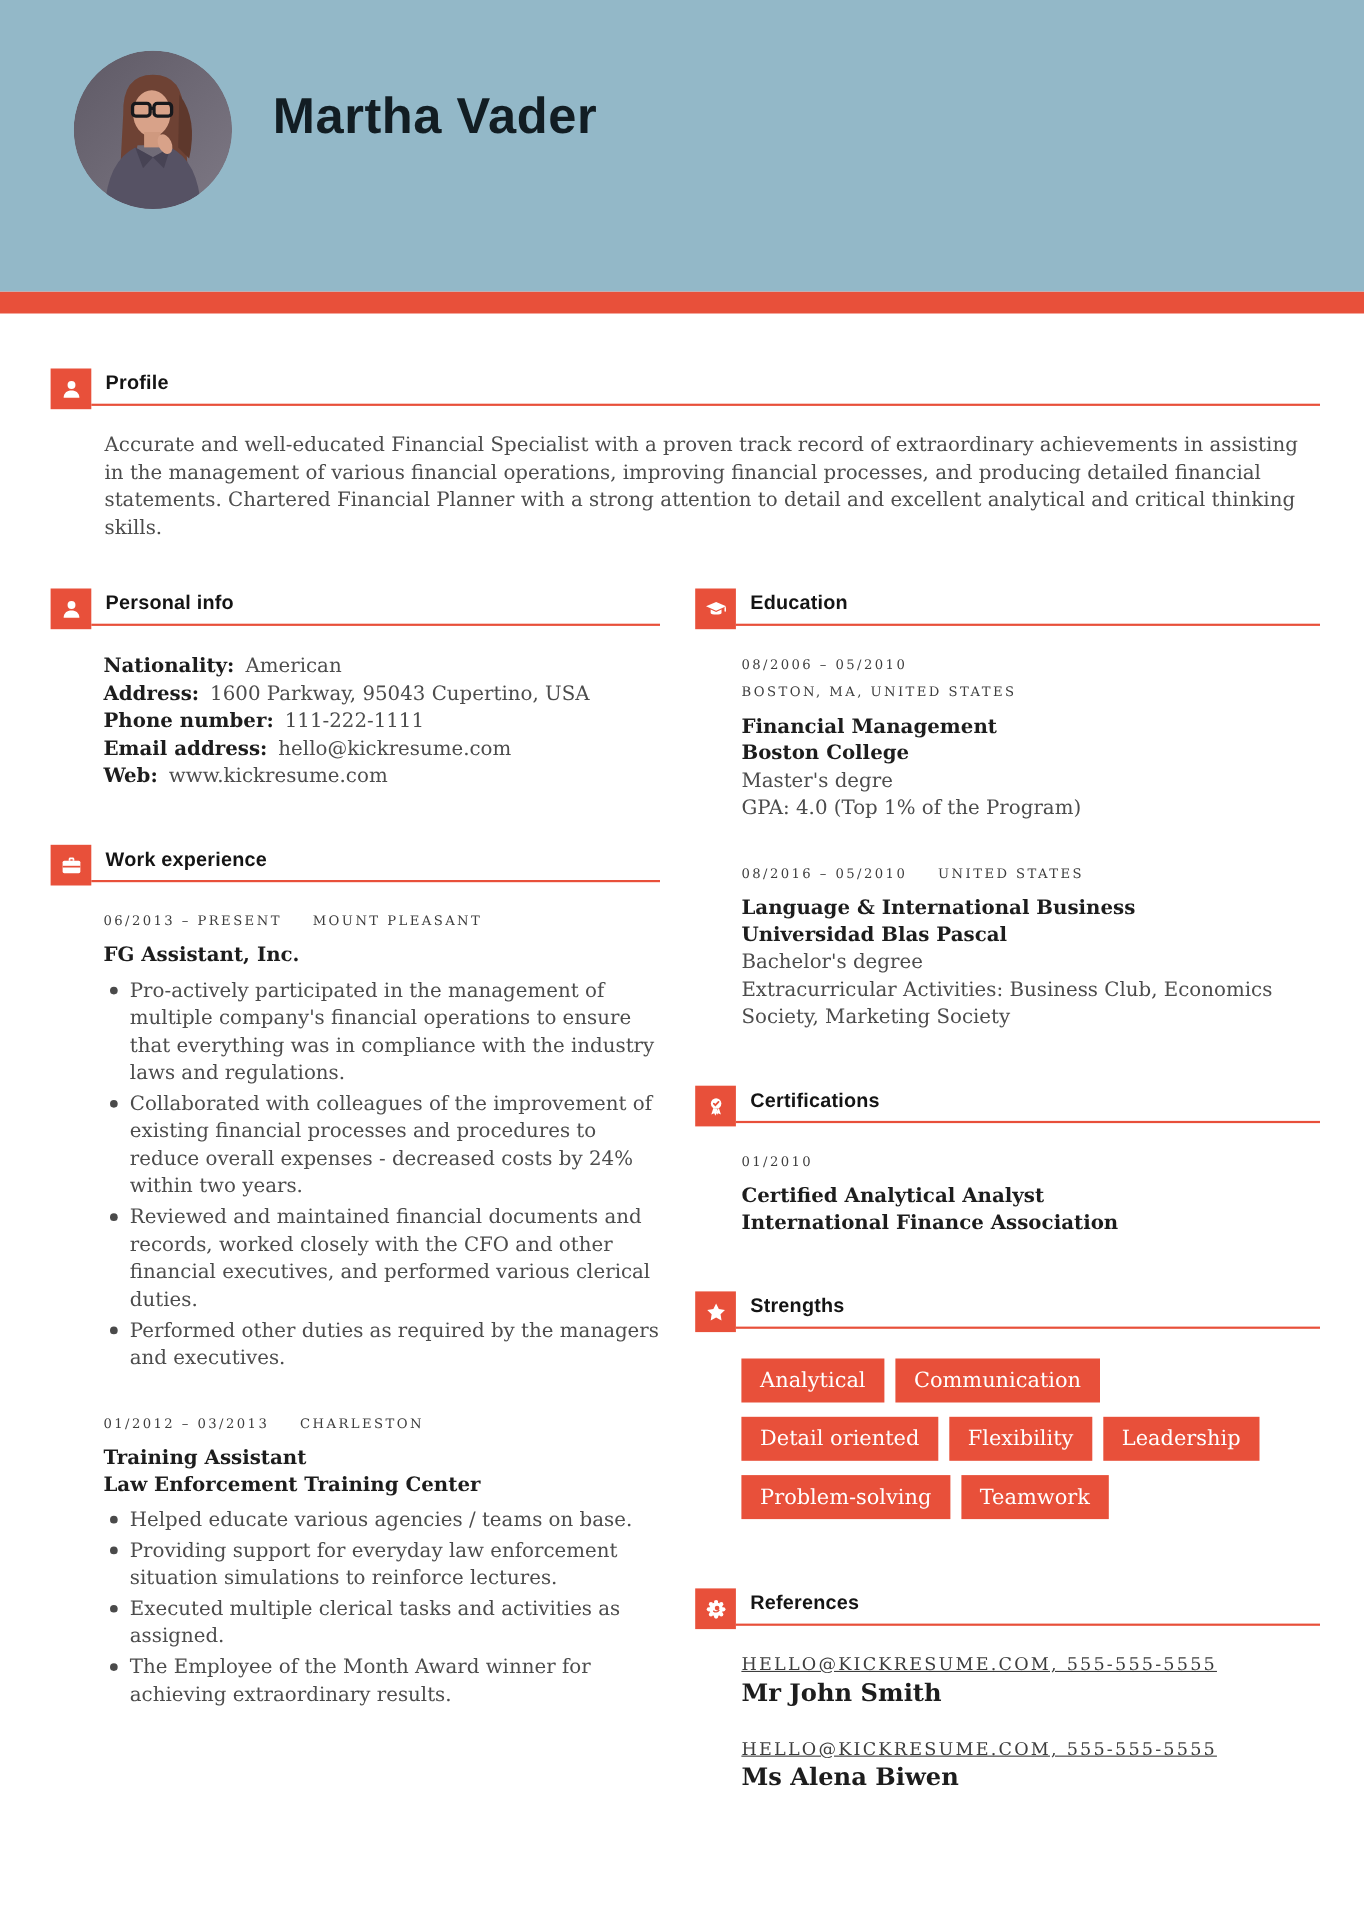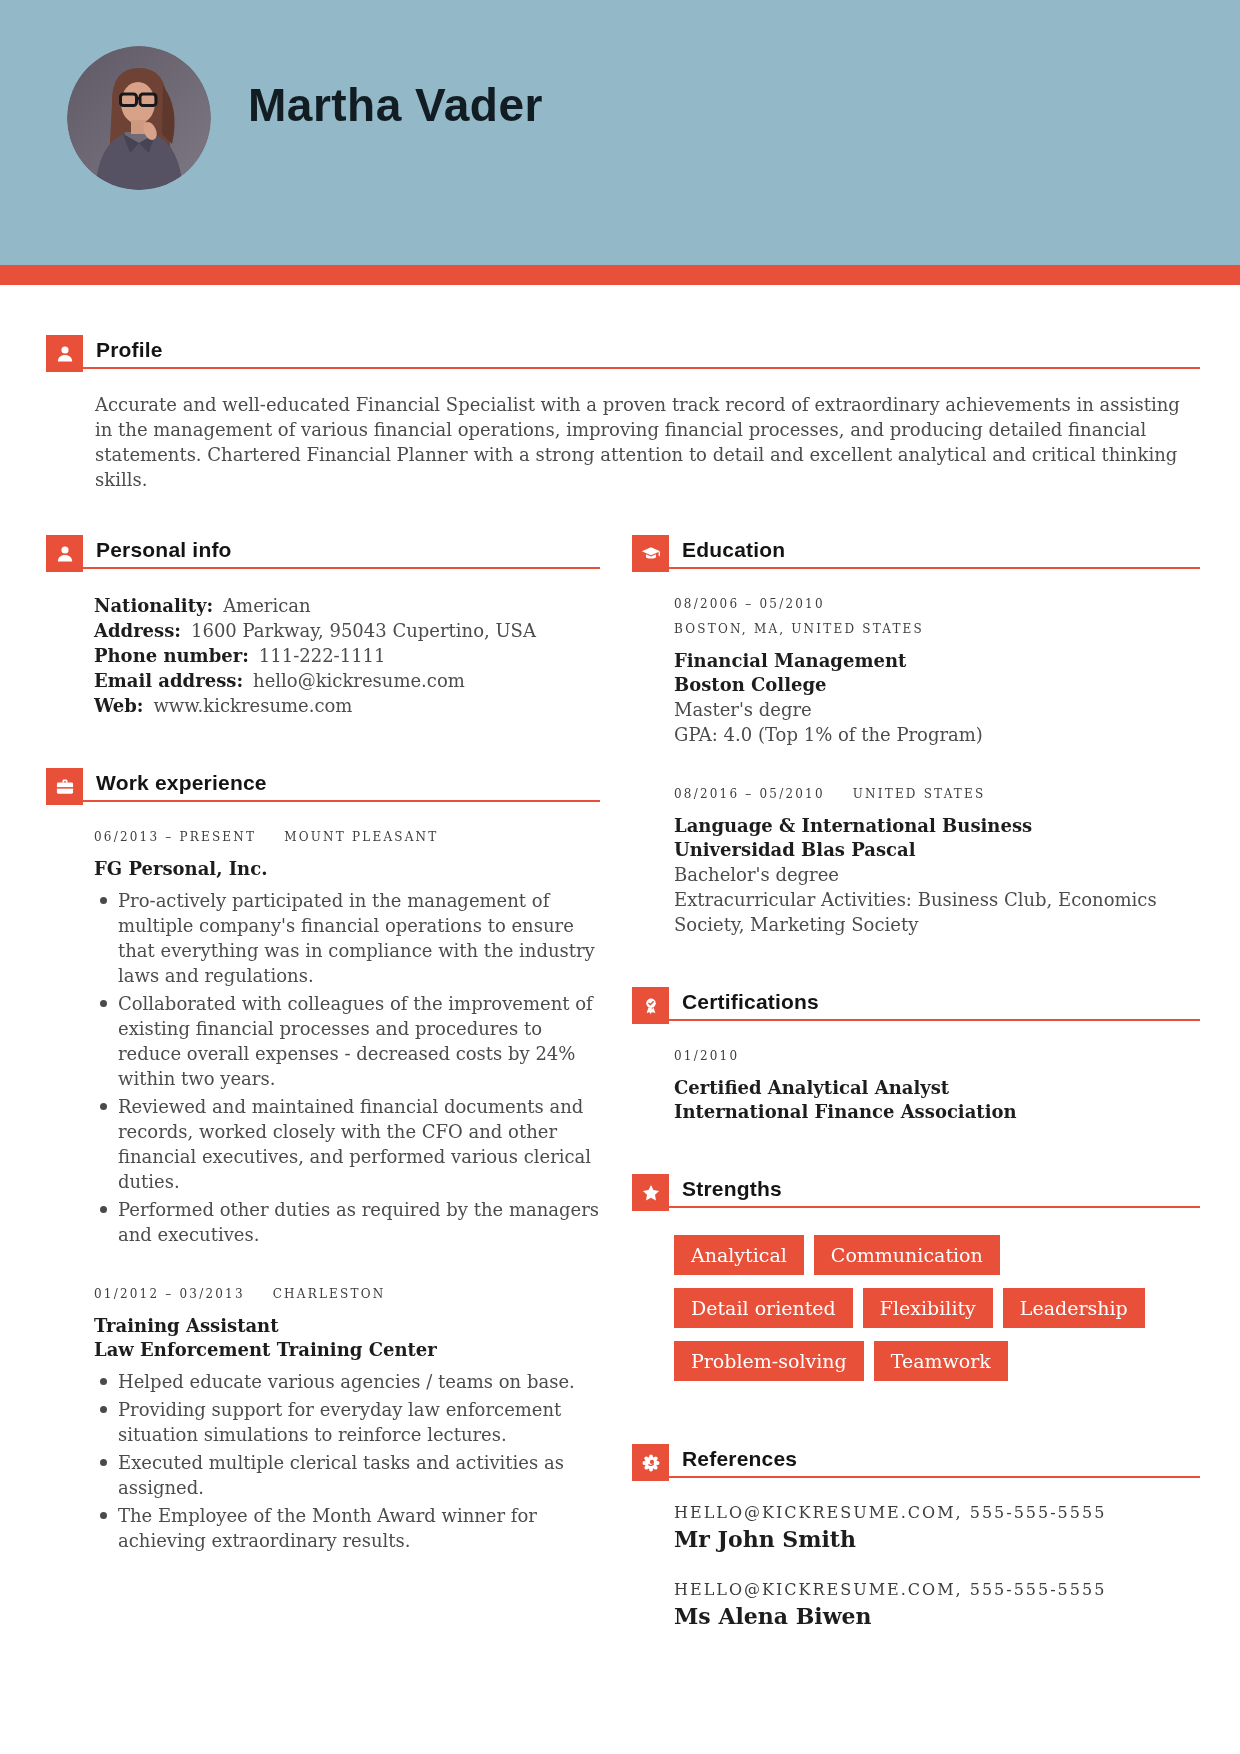--- a/index.html
+++ b/index.html
@@ -32,21 +32,21 @@
 
   
   .section{margin-top:0;}
   .section + .section{margin-top:50px;}
   .sec-head{display:flex;align-items:stretch;}
   .sec-icon{flex:0 0 37px;width:37px;height:37px;background:var(--accent);
             display:flex;align-items:center;justify-content:center;}
   .sec-icon svg{width:22px;height:22px;fill:#fff;}
   .sec-rule{flex:1;border-bottom:2px solid var(--accent);margin-bottom:3px;padding-left:13px;}
   .sec-title{margin:0;padding-top:3px;font-family:"Liberation Sans",sans-serif;
-             font-weight:700;font-size:21px;line-height:1.15;color:var(--ink);letter-spacing:.2px;}
+             font-weight:700;font-size:18px;line-height:1.15;color:var(--ink);letter-spacing:.2px;}
   .sec-body{margin-top:21px;margin-left:48px;}
   .col-right .sec-body{margin-left:42px;}
 
   
   .profile-text{margin:20px 0 0 49px;width:1106px;font-size:18px;line-height:25px;color:var(--body-ink);}
 
   
   .pi-row{font-size:18px;line-height:25px;color:var(--body-ink);}
   .pi-label{font-weight:700;color:var(--title-ink);margin-right:10px;}
 
@@ -64,21 +64,21 @@
   ul.bullets li::before{content:"";position:absolute;left:6px;top:9px;width:7px;height:7px;
                         border-radius:50%;background:#4a4a4a;}
 
   
   .tags{margin-top:24px;margin-left:42px;max-width:520px;}
   .tag{display:inline-block;background:var(--accent);color:#fff;font-size:19px;line-height:1;
        padding:11px 17px 10px;margin:0 10px 13px 0;}
 
   
   .ref + .ref{margin-top:27px;}
-  .ref-contact{font-size:16px;letter-spacing:2px;color:var(--muted-ink);line-height:22px;}
+  .ref-contact{font-size:16px;letter-spacing:2px;color:var(--muted-ink);line-height:22px;text-decoration:underline;}
   .ref-name{font-size:22px;font-weight:700;color:var(--title-ink);line-height:26px;margin-top:2px;}
 </style>
 </head>
 <body>
 
 <div class="page">
 
   <header class="hdr">
     <div class="avatar">
       <svg viewBox="0 0 144 144">
@@ -174,21 +174,21 @@
             </div>
             <div class="sec-rule">
                 <h2 class="sec-title">Work experience</h2>
               </div>
           </div>
           <div class="sec-body">
             <div class="entry">
               <span class="period">
                 <span>06/2013 – PRESENT</span><span class="loc">MOUNT PLEASANT</span>
               </span>
-              <div class="entry-title">FG Personal, Inc.</div>
+              <div class="entry-title">FG Assistant, Inc.</div>
               <ul class="bullets">
                 <li>Pro-actively participated in the management of multiple company's financial operations to ensure that everything was in compliance with the industry laws and regulations.</li>
                 <li>Collaborated with colleagues of the improvement of existing financial processes and procedures to reduce overall expenses - decreased costs by 24% within two years.</li>
                 <li>Reviewed and maintained financial documents and records, worked closely with the CFO and other financial executives, and performed various clerical duties.</li>
                 <li>Performed other duties as required by the managers and executives.</li>
               </ul>
             </div>
             <div class="entry">
               <span class="period">
                 <span>01/2012 – 03/2013</span><span class="loc">CHARLESTON</span>

